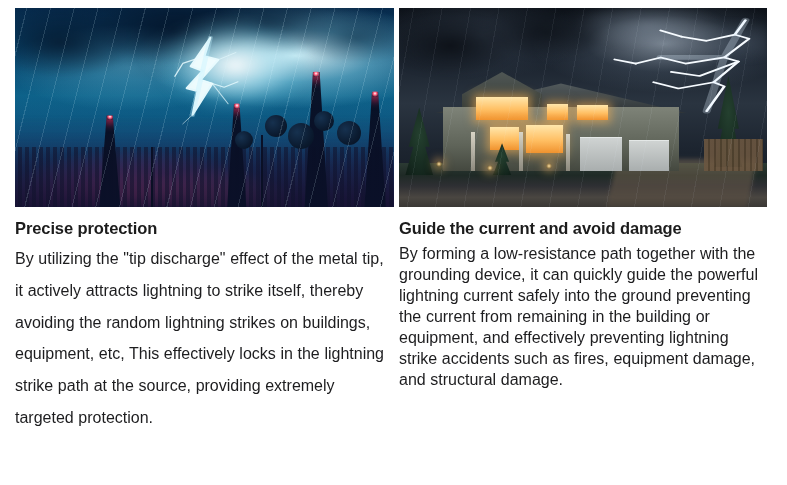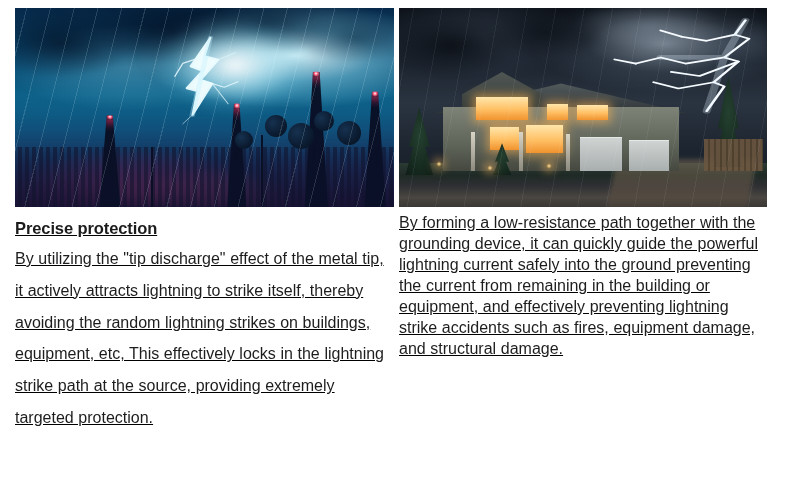--- a/index.html
+++ b/index.html
@@ -13,21 +13,20 @@
   .page {
     position: relative;
     width: 787px;
     height: 485px;
     background: #ffffff;
   }
   .columns {
     display: flex;
     gap: 5px;
     padding: 8px 22px 0 15px;
-    text-decoration: underline;
   }
   .col { width: 379px; flex: 0 0 379px; }
   .col.right { width: 368px; flex: 0 0 368px; }
 
   .card-media {
     position: relative;
     width: 100%;
     height: 199px;
     overflow: hidden;
     background: #04111f;
@@ -301,17 +300,18 @@
         <div class="tree" style="right:6%;width:9%;height:46%;bottom:20%;"></div>
         <div class="fence"></div>
 
         <div class="lawnlight" style="left:10%;bottom:20%;"></div>
         <div class="lawnlight" style="left:24%;bottom:18%;"></div>
         <div class="lawnlight" style="left:40%;bottom:19%;"></div>
 
         <div class="rain2"></div>
       </div>
 
+      <div class="card-title">Guide the current and avoid damage</div>
       <div class="card-body">By forming a low-resistance path together with the grounding device, it can quickly guide the powerful lightning current safely into the ground preventing the current from remaining in the building or equipment, and effectively preventing lightning strike accidents such as fires, equipment damage, and structural damage.</div>
     </div>
 
   </div>
 </div>
 
 </body></html>

